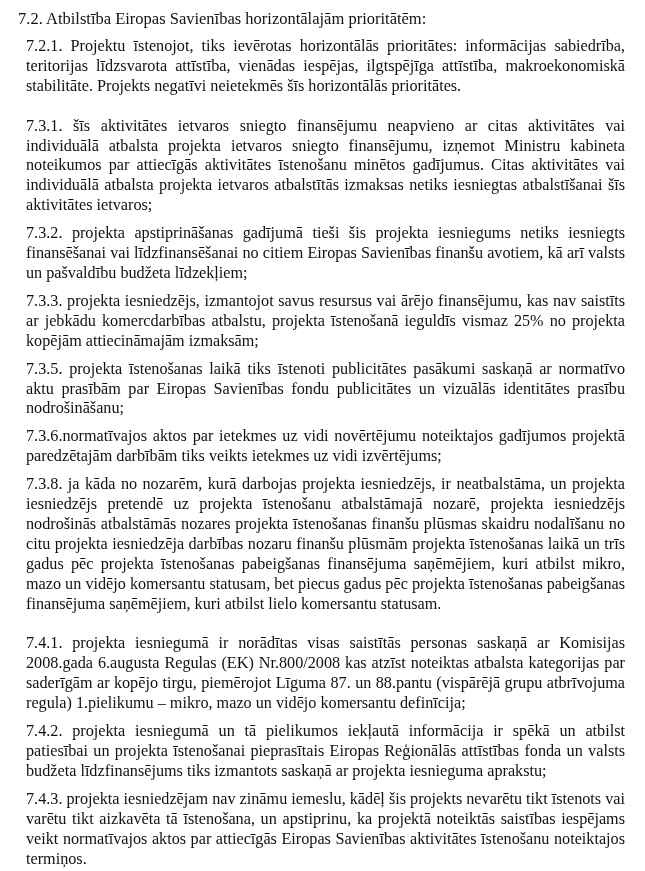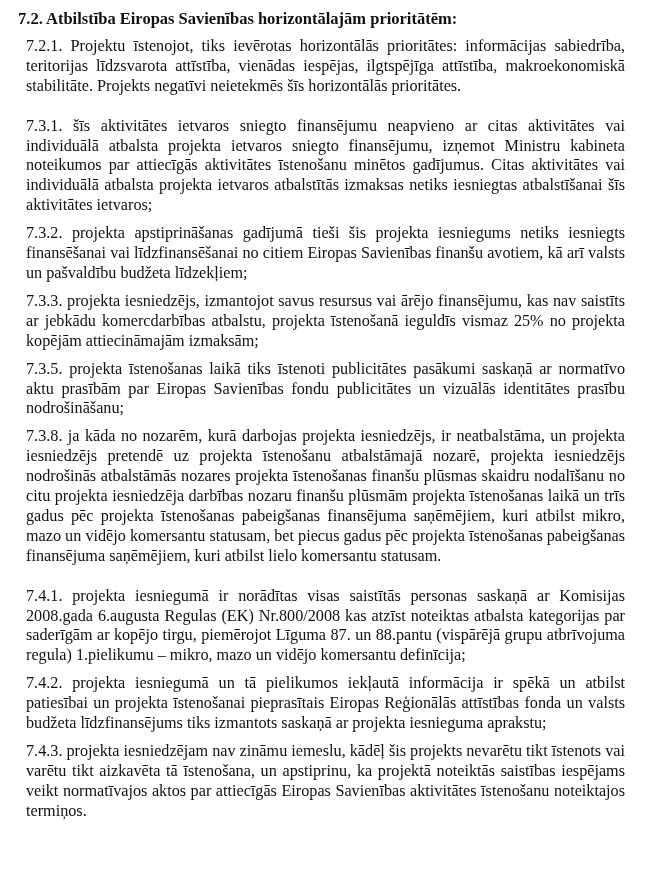--- a/index.html
+++ b/index.html
@@ -13,21 +13,21 @@
   .page {
     position: relative;
     padding: 9px 12px 0 18px;
     width: 615px;
     font-size: 16.2px;
     line-height: 19.9px;
   }
   .section { margin: 0; }
   .section + .section { margin-top: 20px; }
   .section-title {
-    font-weight: bold;
+    font-weight: normal;
     margin: 0;
     font-size: 16.5px;
   }
   .para {
     margin: 8px;
     text-align: justify;
     text-align-last: left;
   }
 </style>
 </head>
@@ -38,20 +38,21 @@
   <div class="section">
     <p class="section-title">7.2. Atbilstība Eiropas Savienības horizontālajām prioritātēm:</p>
     <p class="para">7.2.1. Projektu īstenojot, tiks ievērotas horizontālās prioritātes: informācijas sabiedrība, teritorijas līdzsvarota attīstība, vienādas iespējas, ilgtspējīga attīstība, makroekonomiskā stabilitāte. Projekts negatīvi neietekmēs šīs horizontālās prioritātes.</p>
   </div>
 
   <div class="section">
     <p class="para">7.3.1. šīs aktivitātes ietvaros sniegto finansējumu neapvieno ar citas aktivitātes vai individuālā atbalsta projekta ietvaros sniegto finansējumu, izņemot Ministru kabineta noteikumos par attiecīgās aktivitātes īstenošanu minētos gadījumus. Citas aktivitātes vai individuālā atbalsta projekta ietvaros atbalstītās izmaksas netiks iesniegtas atbalstīšanai šīs aktivitātes ietvaros;</p>
     <p class="para">7.3.2. projekta apstiprināšanas gadījumā tieši šis projekta iesniegums netiks iesniegts finansēšanai vai līdzfinansēšanai no citiem Eiropas Savienības finanšu avotiem, kā arī valsts un pašvaldību budžeta līdzekļiem;</p>
     <p class="para">7.3.3. projekta iesniedzējs, izmantojot savus resursus vai ārējo finansējumu, kas nav saistīts ar jebkādu komercdarbības atbalstu, projekta īstenošanā ieguldīs vismaz 25% no projekta kopējām attiecināmajām izmaksām;</p>
     <p class="para">7.3.5. projekta īstenošanas laikā tiks īstenoti publicitātes pasākumi saskaņā ar normatīvo aktu prasībām par Eiropas Savienības fondu publicitātes un vizuālās identitātes prasību nodrošināšanu;</p>
+    <p class="para">7.3.6.normatīvajos aktos par ietekmes uz vidi novērtējumu noteiktajos gadījumos projektā paredzētajām darbībām tiks veikts ietekmes uz vidi izvērtējums;</p>
     <p class="para">7.3.8. ja kāda no nozarēm, kurā darbojas projekta iesniedzējs, ir neatbalstāma, un projekta iesniedzējs pretendē uz projekta īstenošanu atbalstāmajā nozarē, projekta iesniedzējs nodrošinās atbalstāmās nozares projekta īstenošanas finanšu plūsmas skaidru nodalīšanu no citu projekta iesniedzēja darbības nozaru finanšu plūsmām projekta īstenošanas laikā un trīs gadus pēc projekta īstenošanas pabeigšanas finansējuma saņēmējiem, kuri atbilst mikro, mazo un vidējo komersantu statusam, bet piecus gadus pēc projekta īstenošanas pabeigšanas finansējuma saņēmējiem, kuri atbilst lielo komersantu statusam.</p>
   </div>
 
   <div class="section">
     <p class="para">7.4.1. projekta iesniegumā ir norādītas visas saistītās personas saskaņā ar Komisijas 2008.gada 6.augusta Regulas (EK) Nr.800/2008 kas atzīst noteiktas atbalsta kategorijas par saderīgām ar kopējo tirgu, piemērojot Līguma 87. un 88.pantu (vispārējā grupu atbrīvojuma regula) 1.pielikumu – mikro, mazo un vidējo komersantu definīcija;</p>
     <p class="para">7.4.2. projekta iesniegumā un tā pielikumos iekļautā informācija ir spēkā un atbilst patiesībai un projekta īstenošanai pieprasītais Eiropas Reģionālās attīstības fonda un valsts budžeta līdzfinansējums tiks izmantots saskaņā ar projekta iesnieguma aprakstu;</p>
     <p class="para">7.4.3. projekta iesniedzējam nav zināmu iemeslu, kādēļ šis projekts nevarētu tikt īstenots vai varētu tikt aizkavēta tā īstenošana, un apstiprinu, ka projektā noteiktās saistības iespējams veikt normatīvajos aktos par attiecīgās Eiropas Savienības aktivitātes īstenošanu noteiktajos termiņos.</p>
   </div>
 
 </div>

